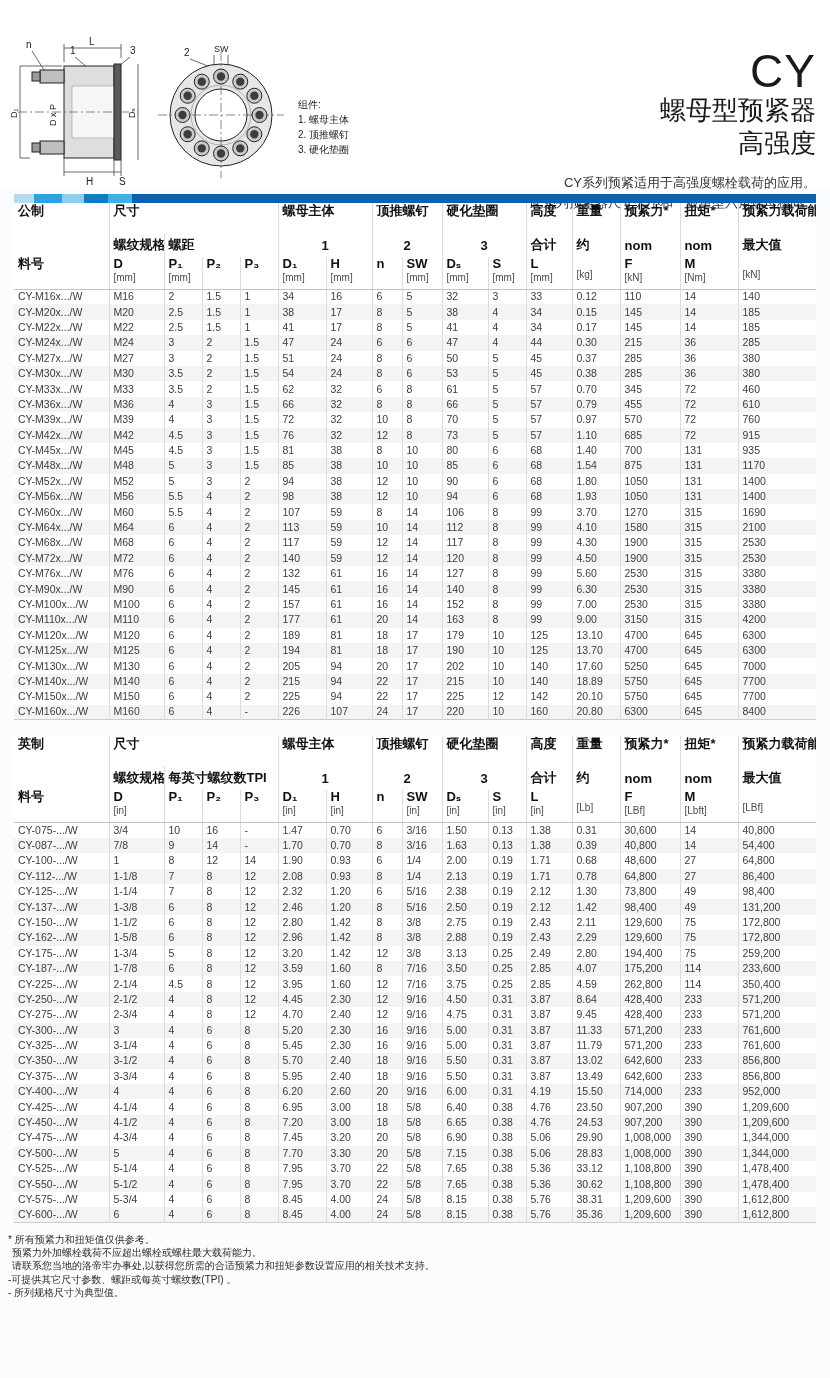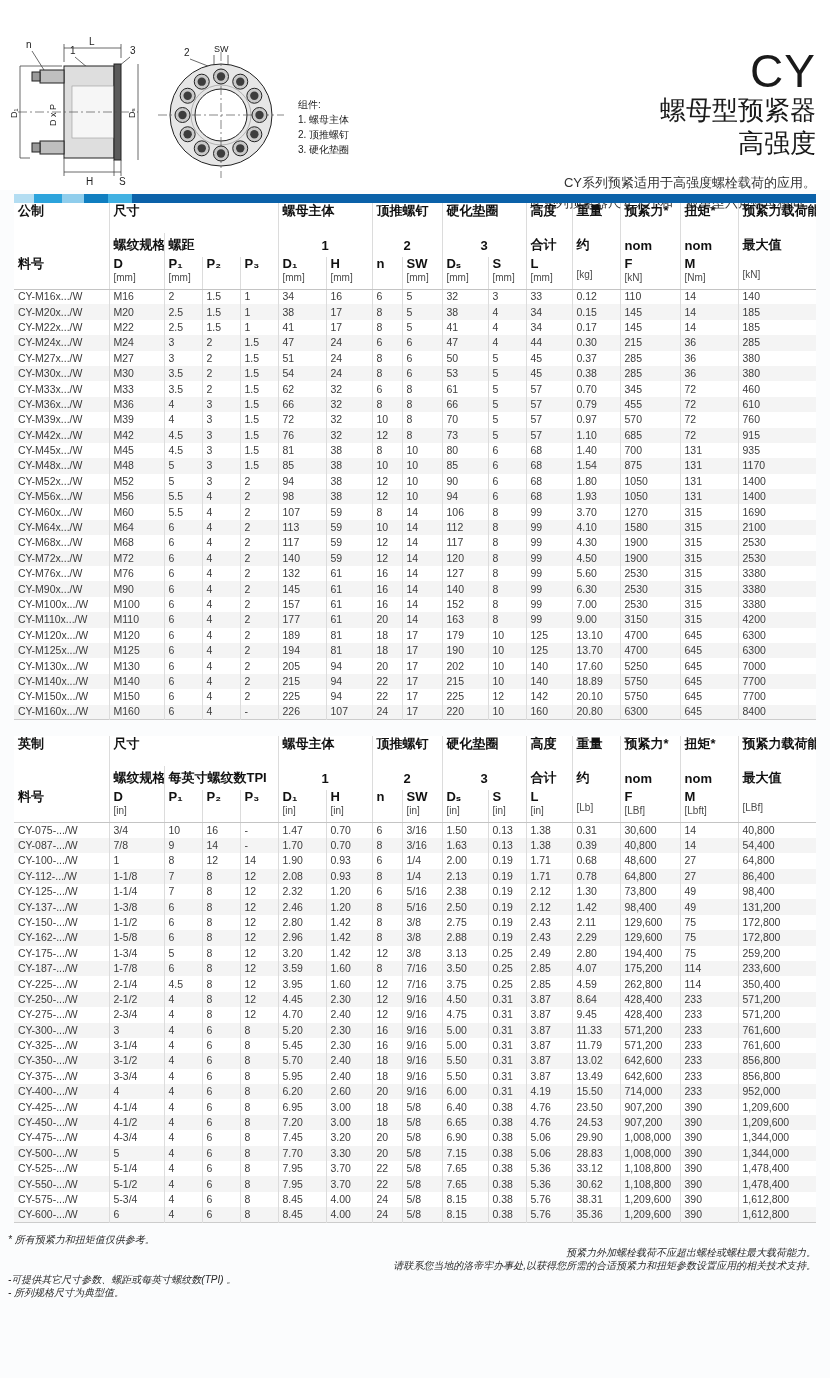--- a/index.html
+++ b/index.html
@@ -30,22 +30,22 @@
   .gh{font-weight:bold;font-size:13px;color:#111;vertical-align:top;padding-top:7px;white-space:normal;line-height:1.2;height:30px;}
   .sh{font-weight:bold;font-size:13px;color:#111;height:24px;vertical-align:middle;}
   .sh.c{text-align:center;}
   .ch{vertical-align:top;padding-top:3px;height:32px;}
   .ch .lbl{font-weight:bold;font-size:13px;line-height:1.15;min-height:12px;color:#111;}
   .ch .unit{font-weight:normal;font-size:10px;color:#4a4a4a;line-height:1.15;}
   .dtable tbody td{height:15.4px;font-size:10.5px;color:#3c3c3c;line-height:1.05;}
   .dtable tbody tr:nth-child(even){background:#f4f4f4;}
   .tgap{height:16px;}
   
-  .notes{padding:10px 14px 0 8px;font-size:10px;line-height:1.32;color:#2b2b2b;font-style:italic;}
-  .notes .ind{padding-left:4px;text-align:right;}
+  .notes{padding:10px 14px 0 8px;font-size:10px;line-height:1.32;color:#2b2b2b;}
+  .notes .ind{padding-left:4px;}
   
   svg text{font-family:"Liberation Sans","DejaVu Sans",sans-serif;fill:#222;}
   .dim{stroke:#444;stroke-width:0.8;fill:none;}
   .cl{stroke:#555;stroke-width:0.7;stroke-dasharray:9 3 2 3;fill:none;}
   .pt{stroke:#222;stroke-width:1;}
 </style>
 </head>
 <body>
 
 <div class="page">

